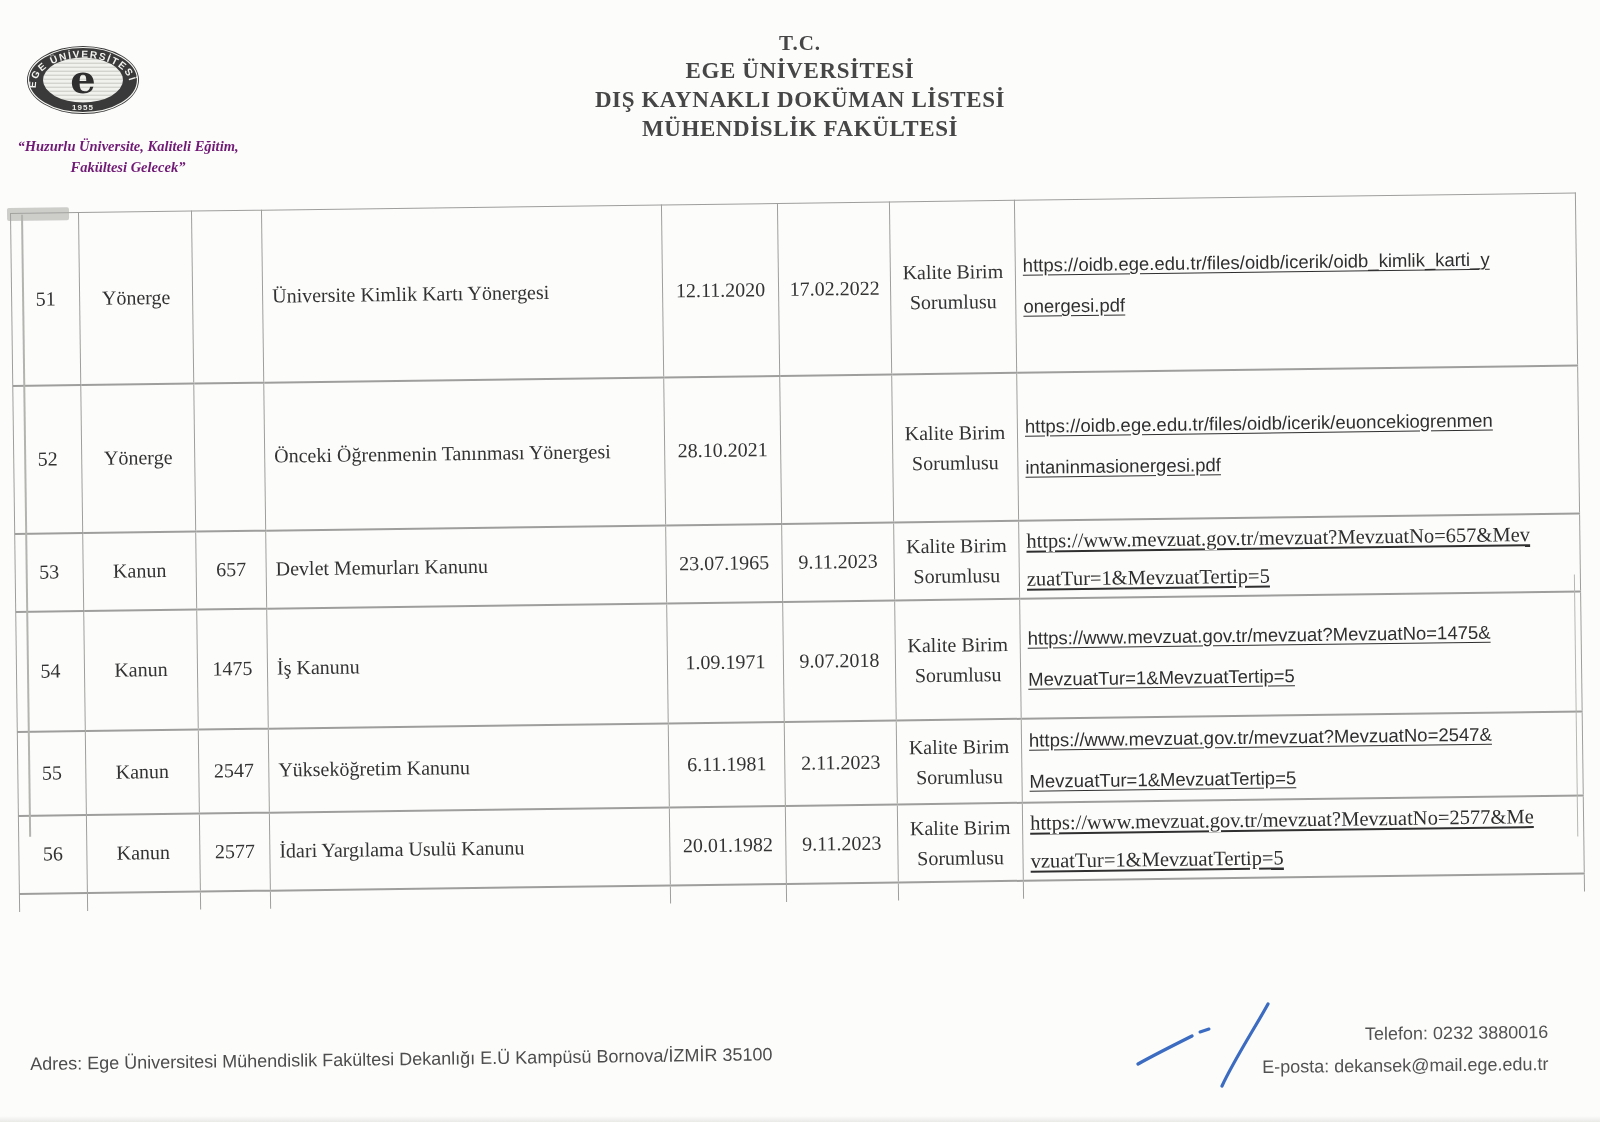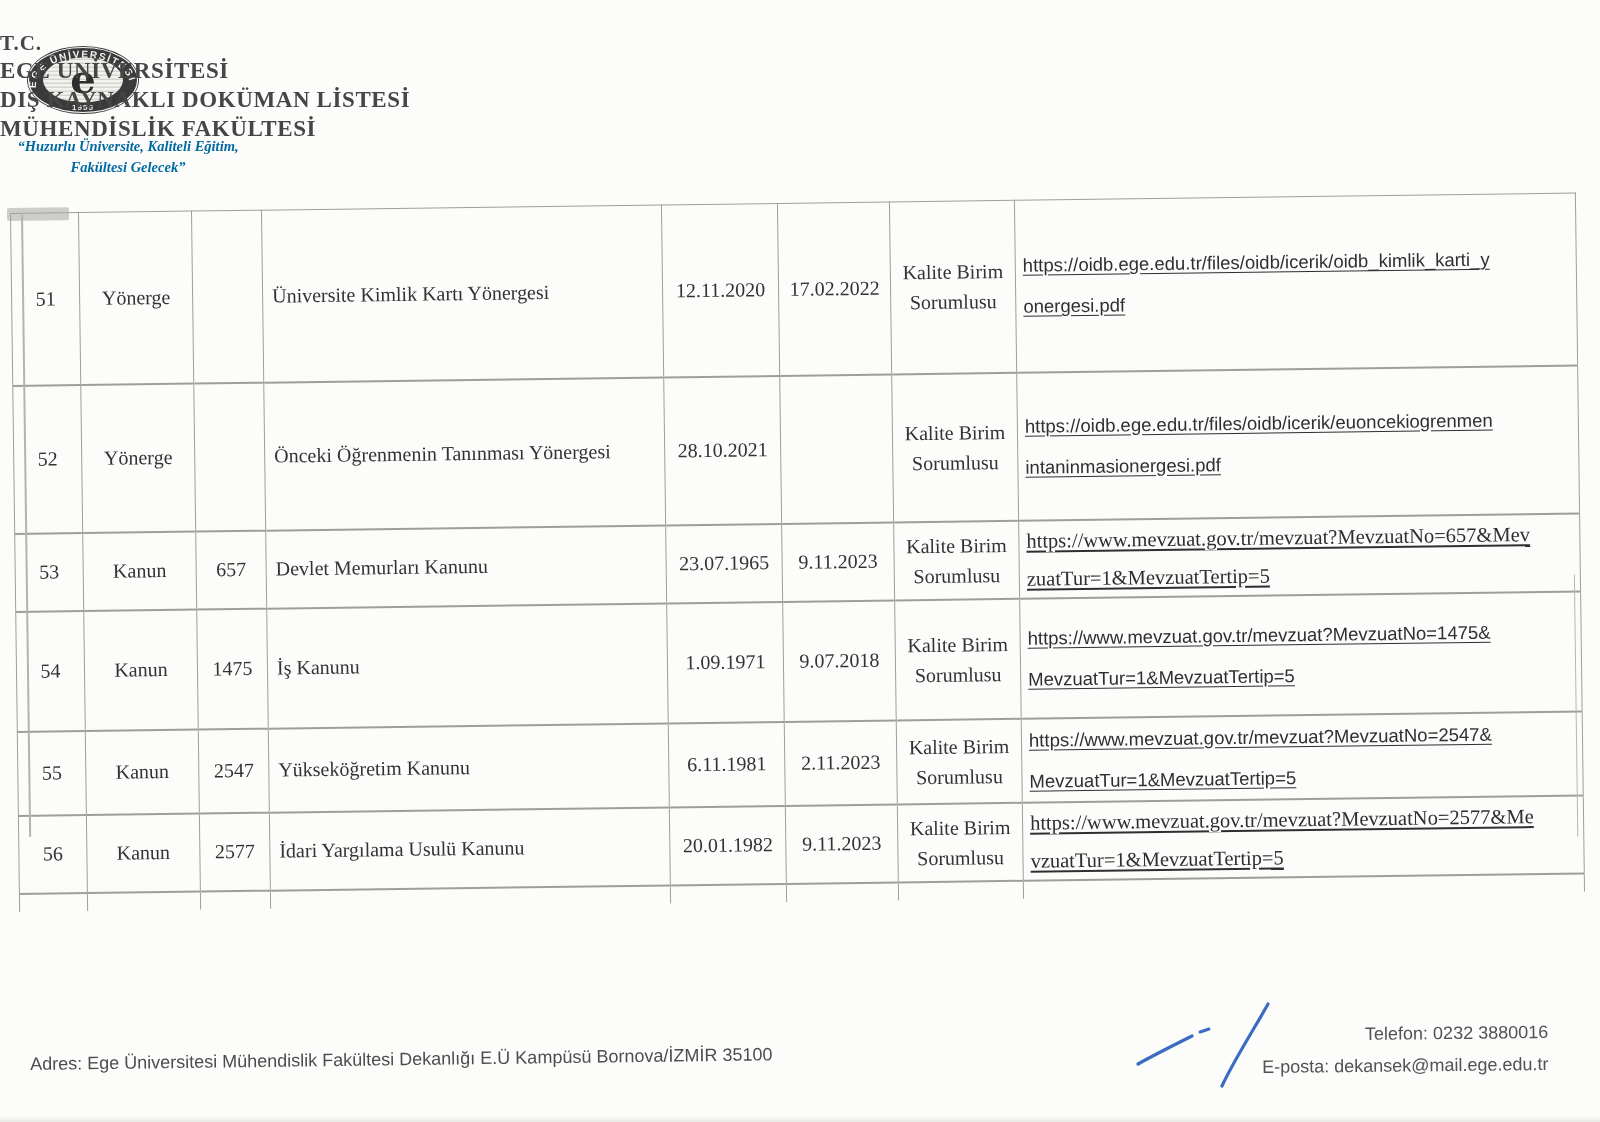--- a/index.html
+++ b/index.html
@@ -8,22 +8,22 @@
     background: #fcfcfb;
     position: relative;
     overflow: hidden;
     font-family: "Liberation Serif", serif;
     color: #333;
   }
   
   .logo-wrap { position: absolute; left: 24px; top: 42px; width: 120px; height: 76px; }
   .motto { position: absolute; left: 4px; top: 136px; width: 248px; text-align: center;
            font-family: "Liberation Serif", serif; font-style: italic; font-weight: bold;
-           font-size: 14.5px; line-height: 21px; color: #0369a1; }
-  .title-block { position: absolute; left: 0; top: 30px; width: 1600px; text-align: left;
+           font-size: 14.5px; line-height: 21px; color: #701a75; }
+  .title-block { position: absolute; left: 0; top: 30px; width: 1600px; text-align: center;
                  font-family: "Liberation Serif", serif; font-weight: bold; color: #464646; }
   .title-block .t1 { font-size: 21px; line-height: 26px; letter-spacing: 1px; }
   .title-block .t2 { font-size: 23px; line-height: 29px; letter-spacing: 0.6px; }
 
   
   .table-wrap { position: absolute; left: 10px; top: 213px; width: 1565px;
                 transform: rotate(-0.75deg); transform-origin: left top; }
   table.doc-table { border-collapse: collapse; width: 1565px; table-layout: fixed; }
   table.doc-table td {
     border: 2px solid #9e9e9c;

